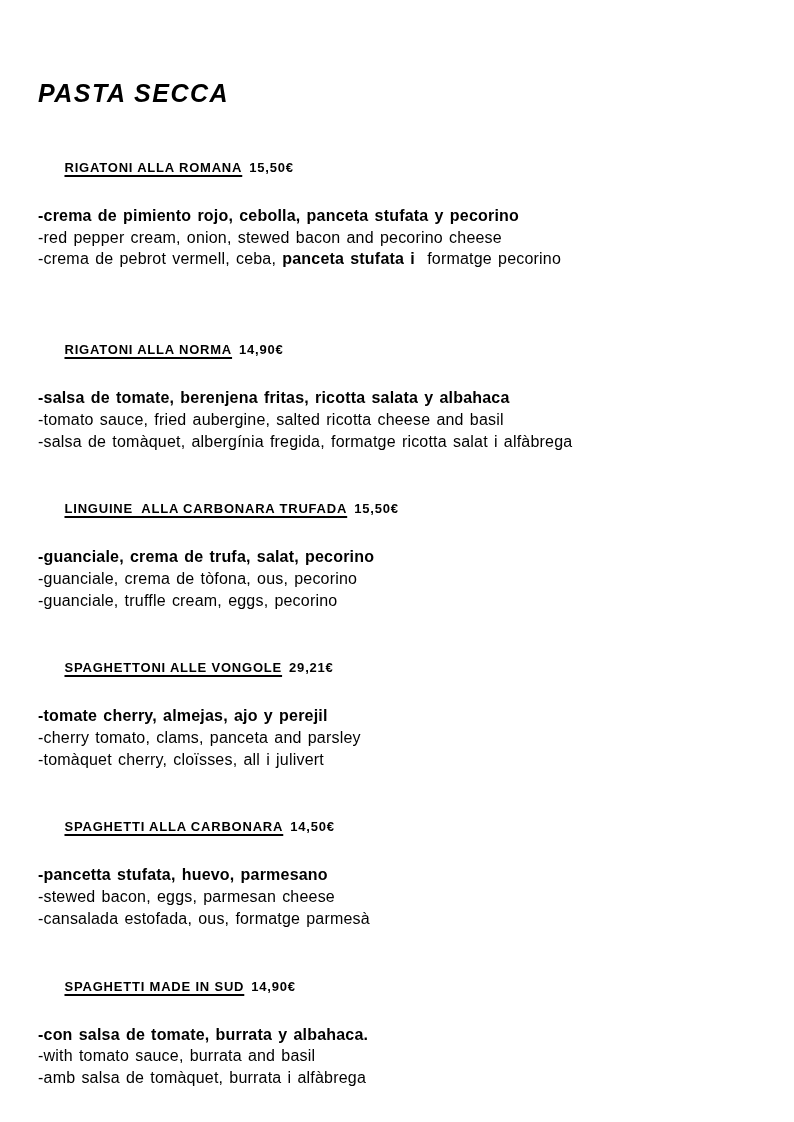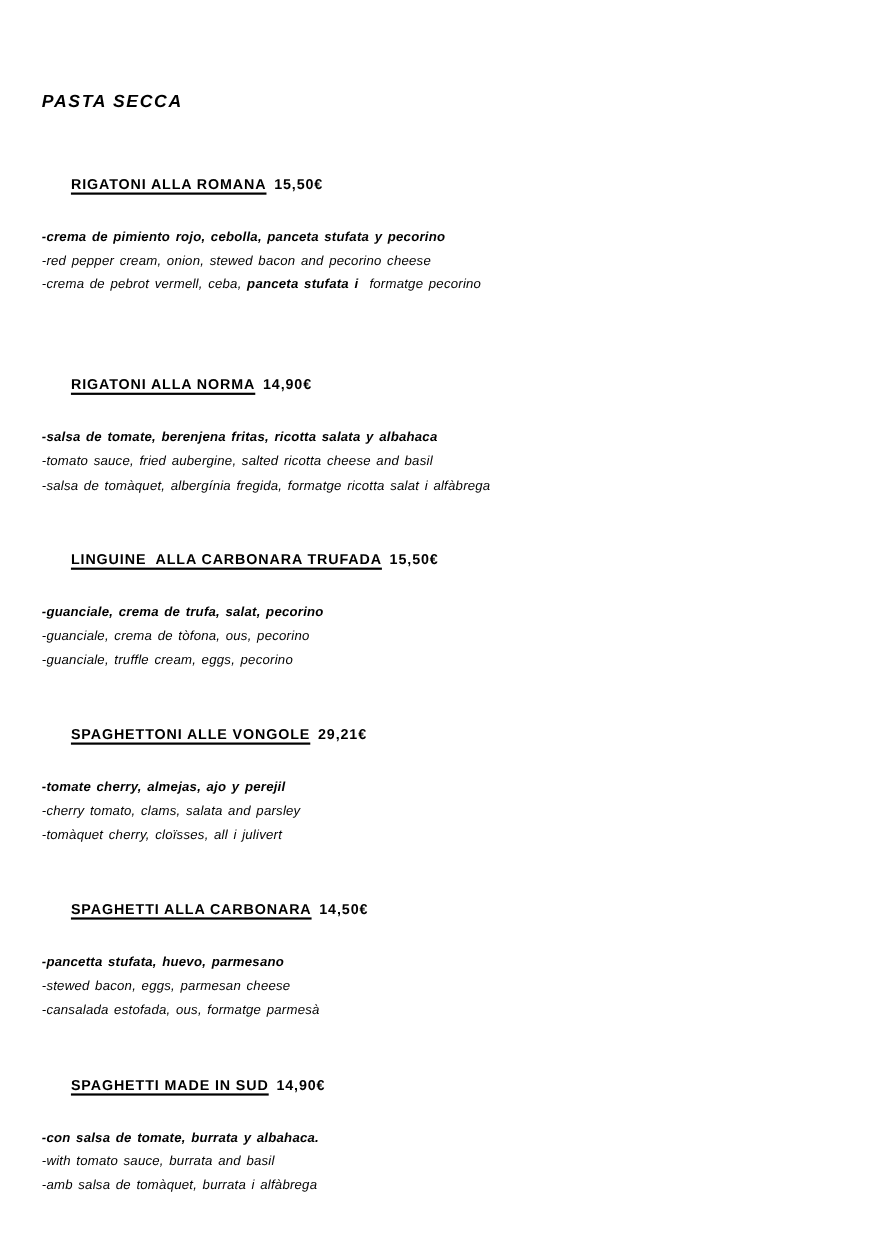--- a/index.html
+++ b/index.html
@@ -6,21 +6,21 @@
   html, body { background: #ffffff; }
   body {
     width: 794px;
     height: 1122px;
     padding: 80px 38px 0 38px;
     font-family: "Liberation Sans", "DejaVu Sans", sans-serif;
     color: #000000;
     overflow: hidden;
   }
   .page-title {
-    font-size: 16px;
+    font-size: 25px;
     font-weight: bold;
     font-style: italic;
     letter-spacing: 1.5px;
     line-height: 26px;
     margin-bottom: 26px;
     white-space: pre-wrap;
   }
   .menu-item { margin-bottom: 21px; }
   .menu-item.extra-gap { margin-bottom: 44px; }
   .item-heading {
@@ -32,26 +32,25 @@
     white-space: pre-wrap;
   }
   .item-name {
     text-decoration: underline;
     text-decoration-thickness: 1.5px;
     text-underline-offset: 3px;
     white-space: pre-wrap;
   }
   .item-price { margin-left: 7px; white-space: pre-wrap; }
   .desc-line {
-    font-size: 12px;
+    font-size: 16px;
     line-height: 21.7px;
     letter-spacing: 0.2px;
     word-spacing: 1.5px;
     white-space: pre-wrap;
-    font-style: italic;
   }
   .desc-line .bold { font-weight: bold; }
 </style>
 </head>
 <body>
 
 <div>
   <h1 class="page-title">PASTA SECCA</h1>
   <div>
   <div class="menu-item extra-gap">
@@ -86,21 +85,21 @@
           <div class="desc-line"><span>-guanciale, truffle cream, eggs, pecorino</span></div>
         </div>
   </div>
 
   <div class="menu-item">
     <div class="item-heading">
       <span class="item-name">SPAGHETTONI ALLE VONGOLE</span><span class="item-price">29,21€</span>
     </div>
     <div>
           <div class="desc-line"><span class="bold">-tomate cherry, almejas, ajo y perejil</span></div>
-          <div class="desc-line"><span>-cherry tomato, clams, salata and parsley</span></div>
+          <div class="desc-line"><span>-cherry tomato, clams, panceta and parsley</span></div>
           <div class="desc-line"><span>-tomàquet cherry, cloïsses, all i julivert</span></div>
         </div>
   </div>
 
   <div class="menu-item">
     <div class="item-heading">
       <span class="item-name">SPAGHETTI ALLA CARBONARA</span><span class="item-price">14,50€</span>
     </div>
     <div>
           <div class="desc-line"><span class="bold">-pancetta stufata, huevo, parmesano</span></div>

